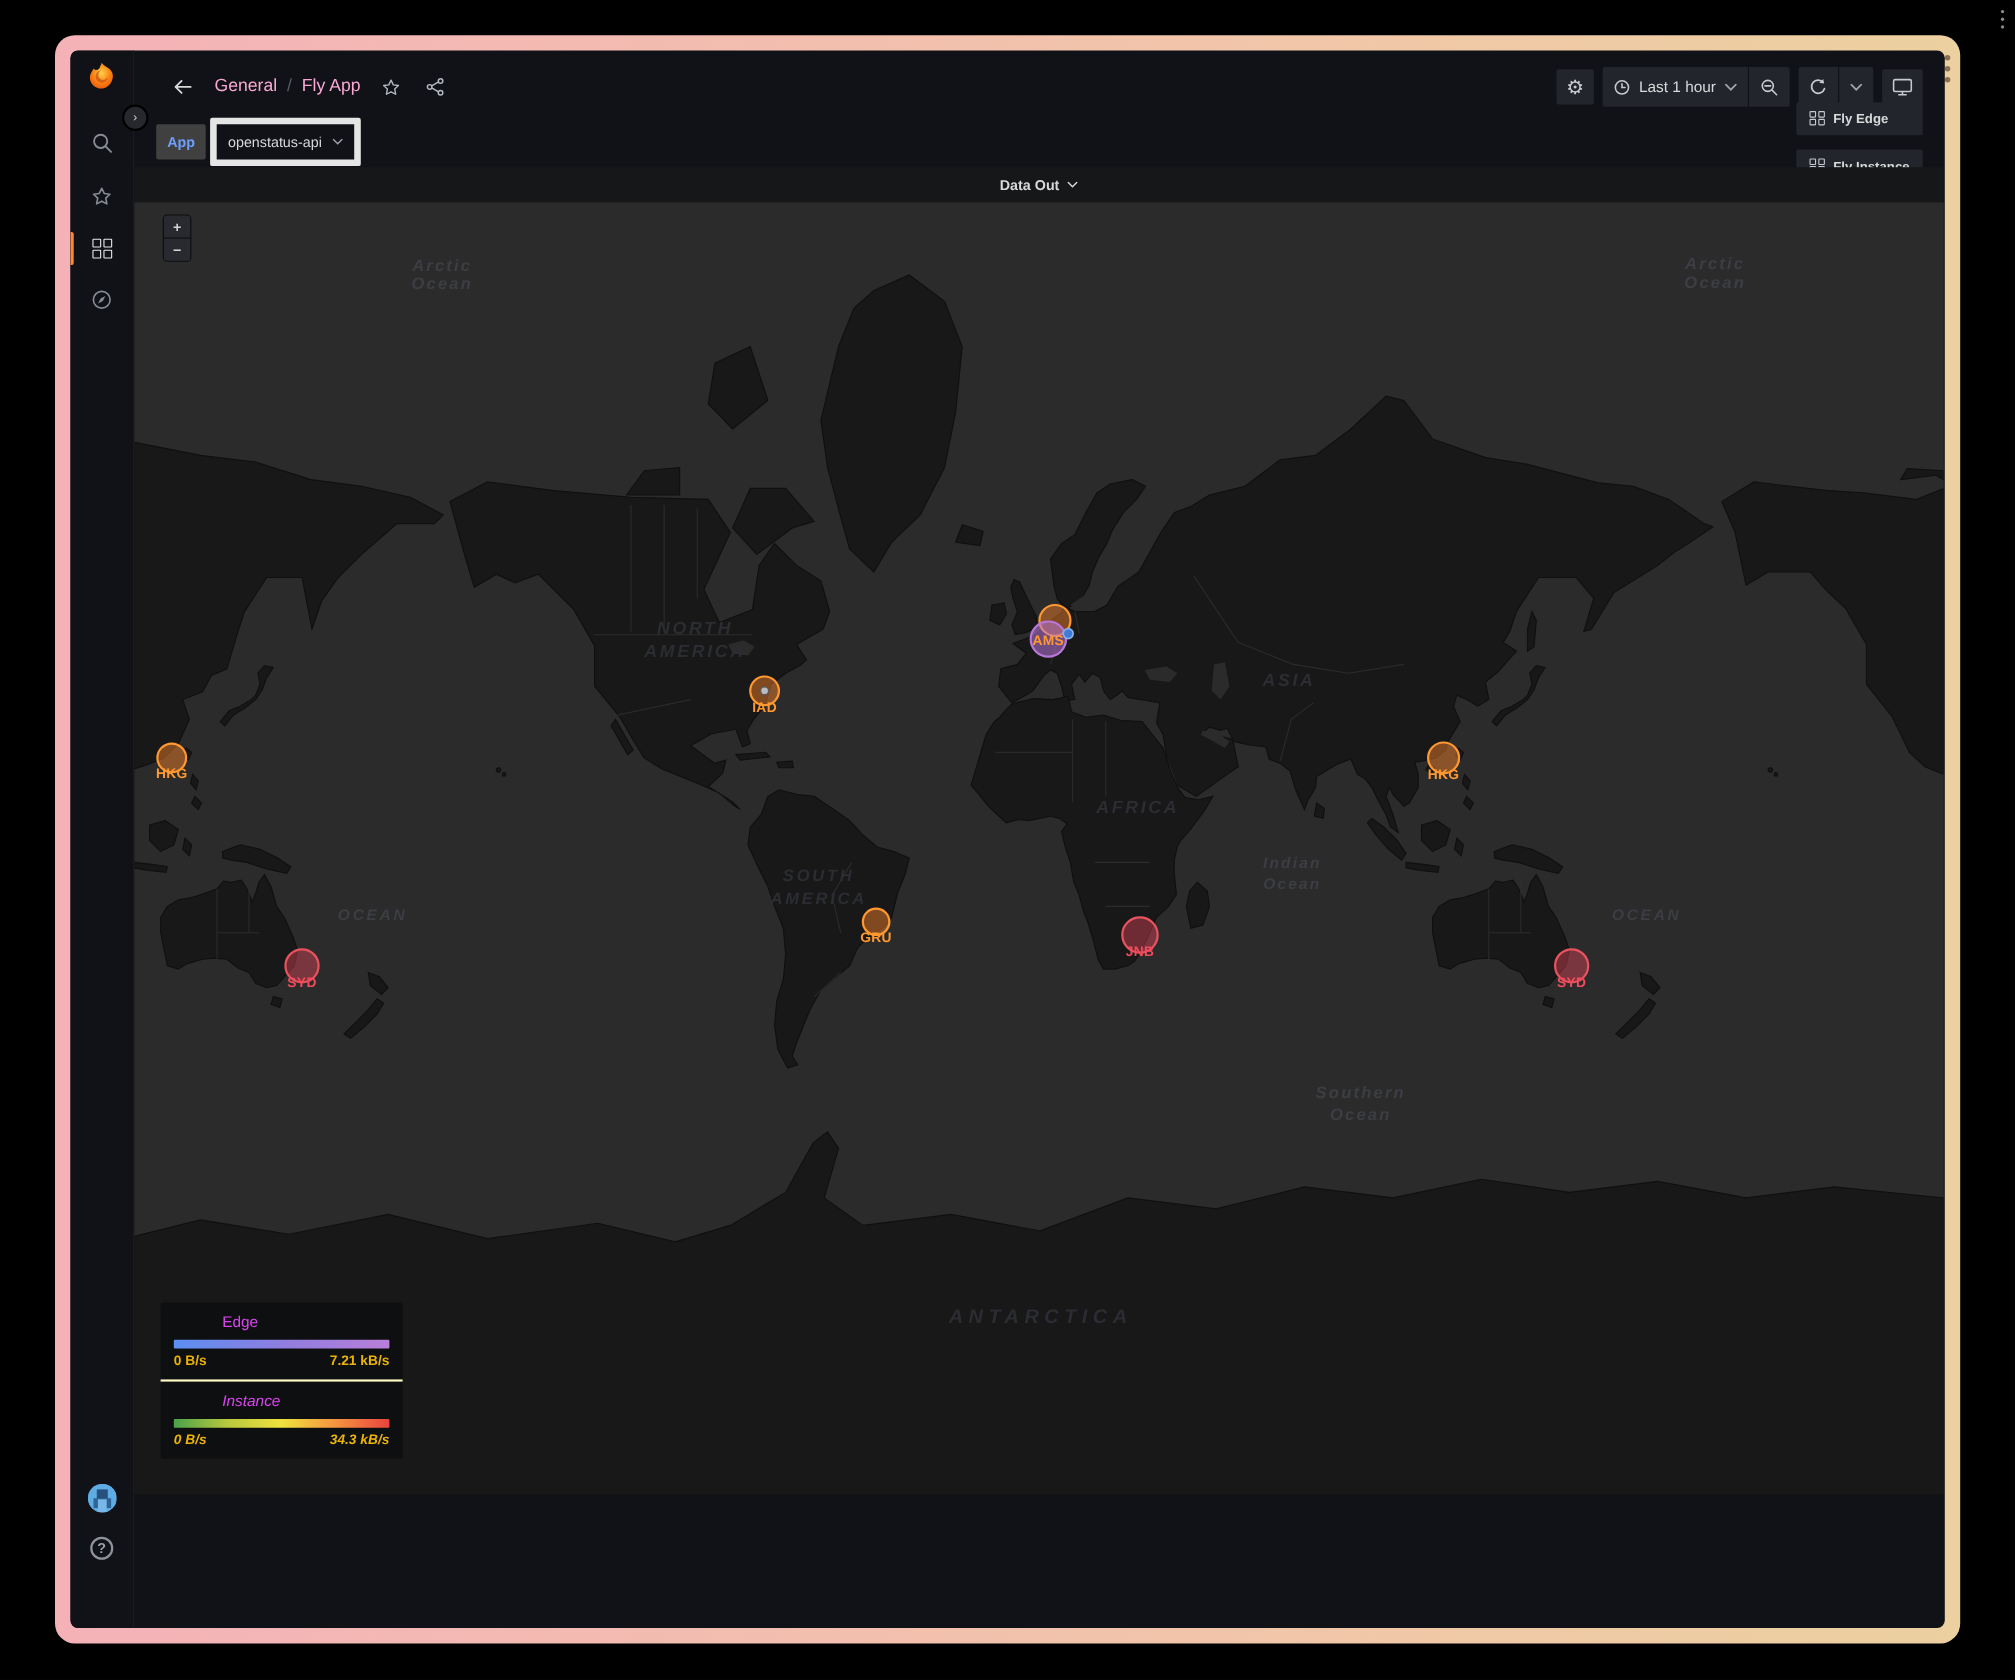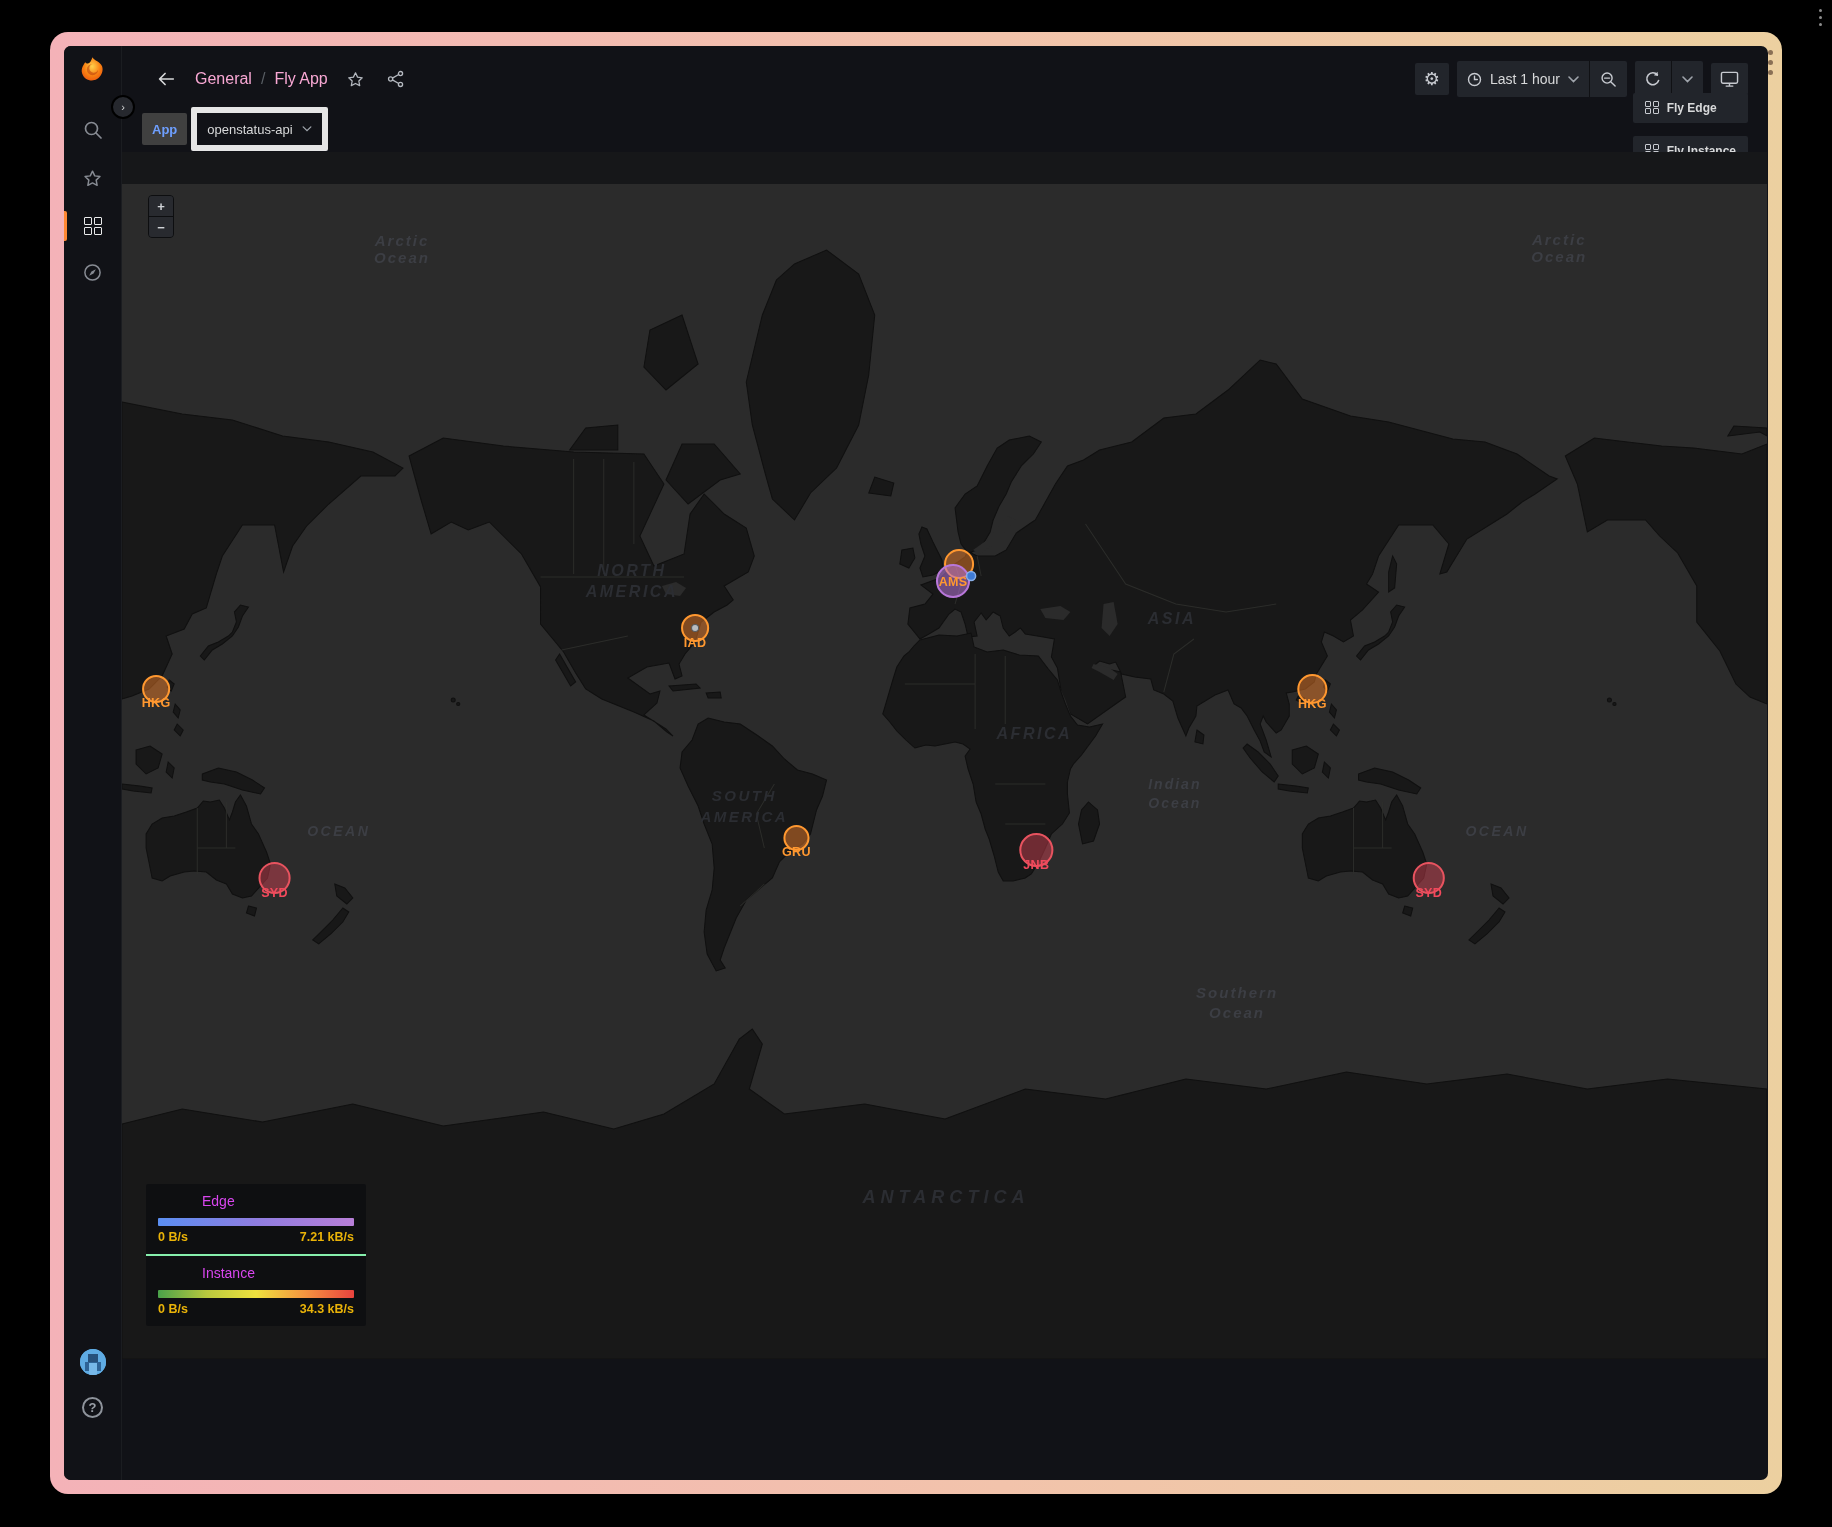--- a/index.html
+++ b/index.html
@@ -55,21 +55,21 @@
   .cborder{stroke:#2f302d;stroke-width:1;fill:none;opacity:.85;}
   .geo-ocean{fill:#3c3e44;font-style:italic;font-weight:700;}
   .geo-land{fill:#2b2d32;font-style:italic;font-weight:700;}
   .marker-label{font-weight:600;font-size:12.5px;letter-spacing:.3px;}
   .zoomctl{position:absolute;left:26px;top:11px;width:24px;background:#202227;border:1px solid #0d0e10;border-radius:4px;overflow:hidden;z-index:4;}
   .zoomctl .zbtn{width:100%;height:20px;background:#282a2f;color:#d0d3d7;font-size:13px;font-weight:700;display:flex;align-items:center;justify-content:center;cursor:pointer;}
   .zoomctl .zdiv{height:1px;background:#0d0e10;}
   
   .legend{position:absolute;left:24px;top:1000px;width:220px;background:rgba(12,13,15,.78);border-radius:2px;z-index:4;}
   .legend-section{padding:9px 12px 10px 12px;}
-  .legend-section + .legend-section{border-top:2px solid #86efac;}
+  .legend-section + .legend-section{border-top:2px solid #fef9c3;font-style:italic;}
   .legend-title{font-size:14px;font-weight:500;color:#d946ef;margin-bottom:9px;margin-left:44px;}
   .legend-bar{height:8px;border-radius:1px;margin-bottom:4px;}
   .legend-minmax{display:flex;justify-content:space-between;font-size:12.5px;font-weight:600;color:#eab308;}
   svg.ic{display:block;}
 </style>
 </head>
 <body>
 
 <div class="screen-dot" style="top:9px"></div>
 <div class="screen-dot" style="top:16px"></div>
@@ -255,20 +255,28 @@
                 <span></span>
                 <span></span>
                 <span></span>
               </span>
             <span>Fly Instance</span>
           </div>
         </div>
       </div>
 
       <div class="panel">
+        <div class="panel-header">
+          <span>Data Out</span>
+          <span>
+            <svg class="ic" width="10" height="6" viewBox="0 0 11 7">
+                <path d="M1,1 L5.5,5.5 L10,1" fill="none" stroke="#d8d9da" stroke-width="1.5" stroke-linecap="round"></path>
+              </svg>
+          </span>
+        </div>
 
         <div class="map">
           <svg class="world" width="1645" height="1175" viewBox="0 0 1639 1175" preserveAspectRatio="none">
             <rect class="sea" x="0" y="0" width="1639" height="1175"></rect>
 
             <g>
 
               <path class="land" d="M670,336 L648,315 641,290 628,241 622,198 638,131 652,96 670,80 702,66 734,90 750,131 744,191 734,241 712,284 686,309 Z"></path>
 
               <path class="land" d="M744,309 L766,312 769,299 750,293 Z"></path>

